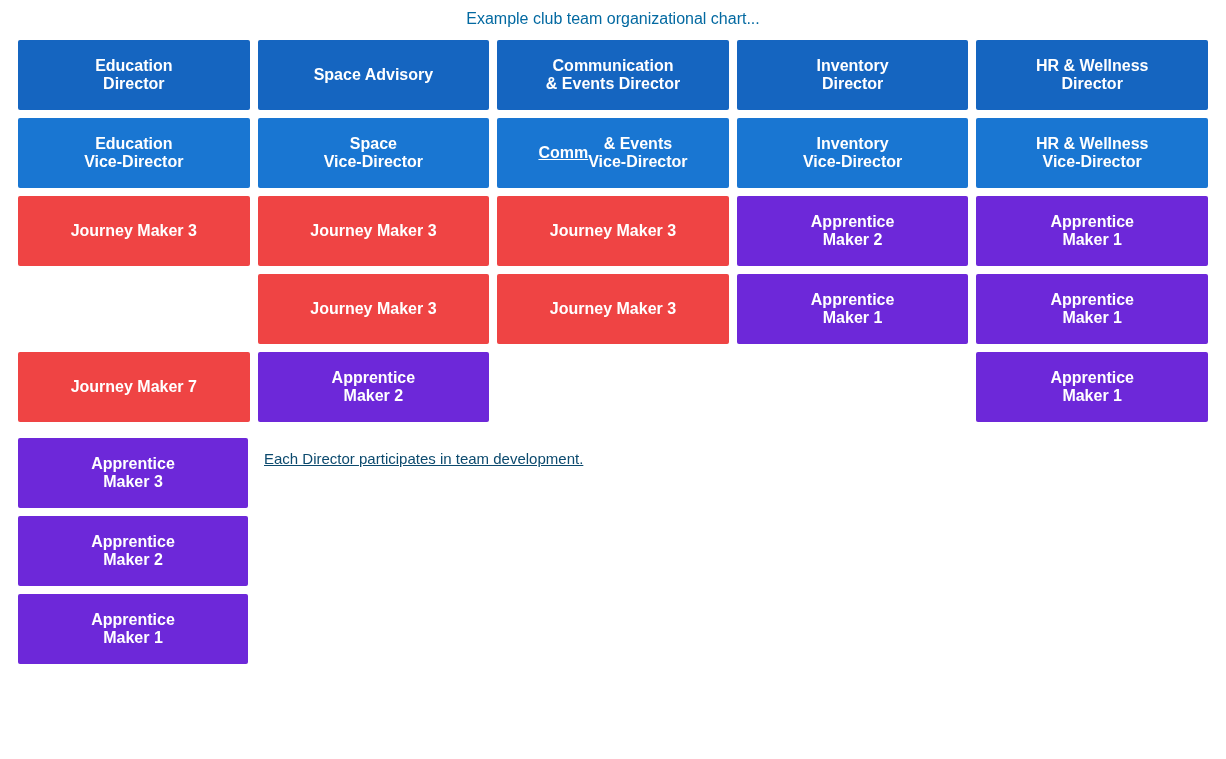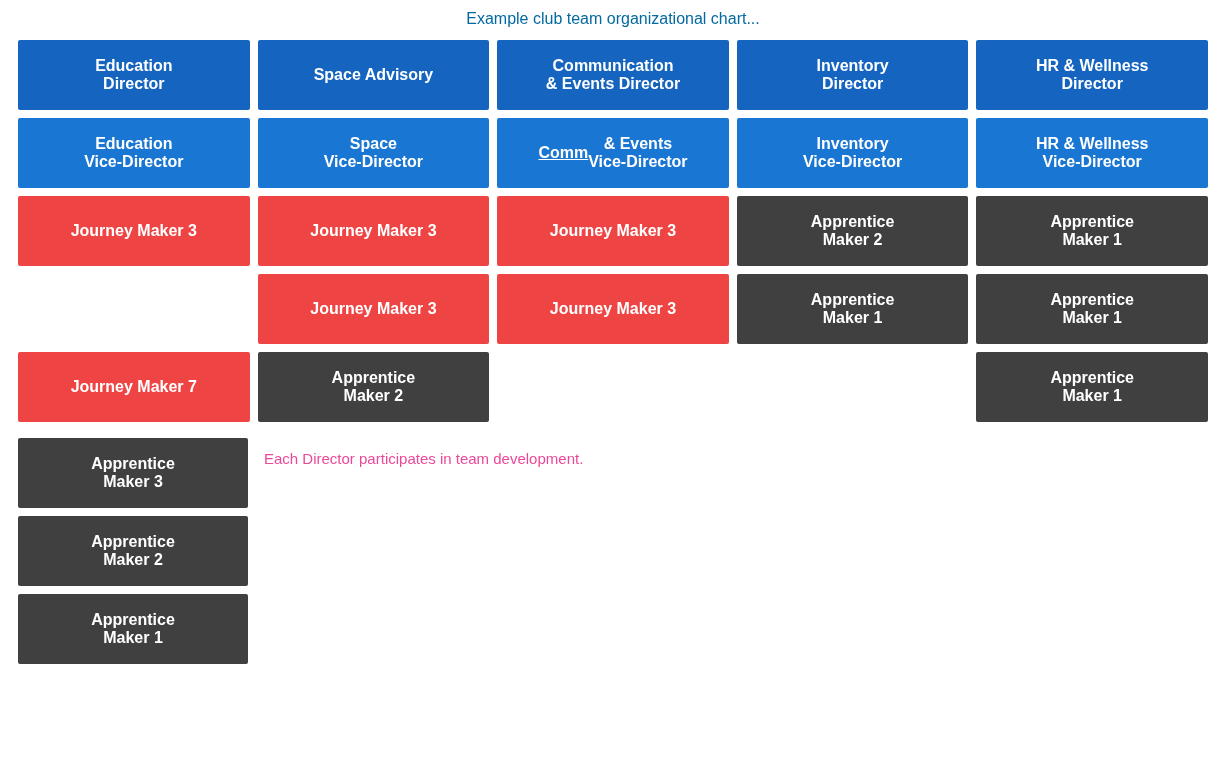--- a/index.html
+++ b/index.html
@@ -39,21 +39,21 @@
     }
     .blue-mid {
       background-color: #1976D2;
       color: #fff;
     }
     .blue-light {
       background-color: #ef4444;
       color: #fff;
     }
     .orange {
-      background-color: #404040;
+      background-color: #6d28d9;
       color: #fff;
     }
     .empty {
       background: transparent;
     }
     .bottom-section {
       display: flex;
       margin-top: 16px;
       padding: 0 8px;
       gap: 16px;
@@ -61,23 +61,24 @@
     }
     .bottom-left {
       display: flex;
       flex-direction: column;
       gap: 8px;
       min-width: 230px;
     }
     .bottom-right {
       flex: 1;
       font-size: 15px;
-      color: #ec4899;
+      color: #0c4a6e;
       line-height: 1.7;
       padding-top: 8px;
+      text-decoration: underline;
     }
     .underline {
       text-decoration: underline;
       text-align: right;
     }
     .col1 { grid-column: 1; }
     .col2 { grid-column: 2; }
     .col3 { grid-column: 3; }
     .col4 { grid-column: 4; }
     .col5 { grid-column: 5; }

